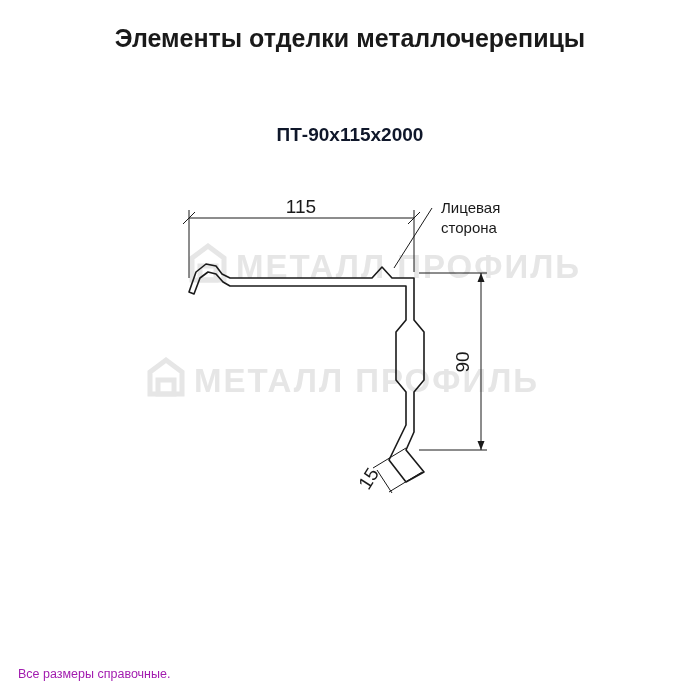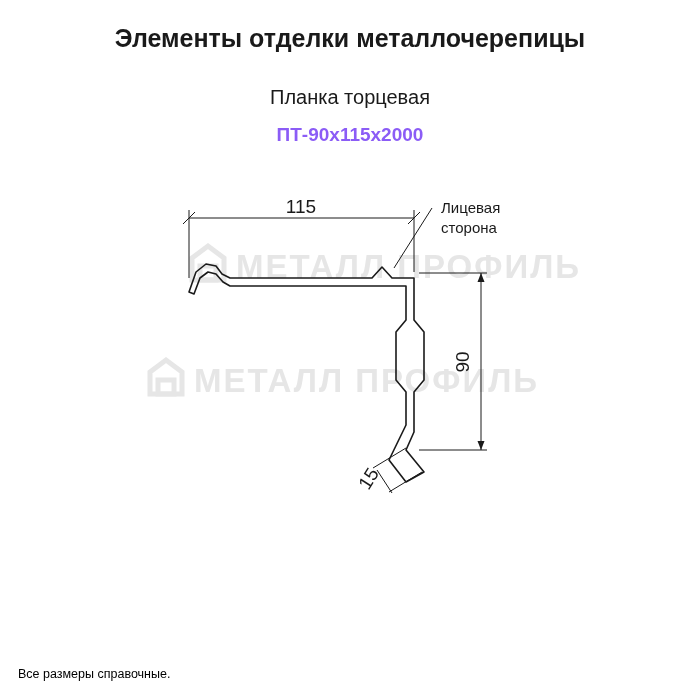--- a/index.html
+++ b/index.html
@@ -38,48 +38,47 @@
     color: #1a1a1a;
   }
   .code {
     position: absolute;
     top: 124px;
     left: 0;
     width: 700px;
     text-align: center;
     font-size: 19px;
     font-weight: bold;
-    color: #8b5cf6;
+    color: #0f172a;
   }
   .drawing {
     position: absolute;
     top: 160px;
     left: 0;
     width: 700px;
     height: 400px;
   }
   .footer {
     position: absolute;
     left: 18px;
     bottom: 16px;
     width: 660px;
     font-size: 12.5px;
     line-height: 20px;
-    color: #000000;
+    color: #a21caf;
   }
   .footer div { white-space: nowrap; }
   svg { display: block; }
 </style>
 </head>
 <body>
 
 <div class="page">
 
   <div class="title">Элементы отделки металлочерепицы</div>
-  <div class="subtitle">Планка торцевая</div>
   <div class="code">ПТ-90х115х2000</div>
 
   <div class="drawing">
     <svg width="700" height="400" viewBox="0 0 700 400">
 
       <g opacity="1">
         <g transform="translate(188,86)">
 
           <path d="M4 34 L4 12 L20 0 L36 12 L36 34 Z" fill="none" stroke="#e6e6e6" stroke-width="5"></path>
           <rect x="12" y="20" width="16" height="14" fill="none" stroke="#e6e6e6" stroke-width="5"></rect>

